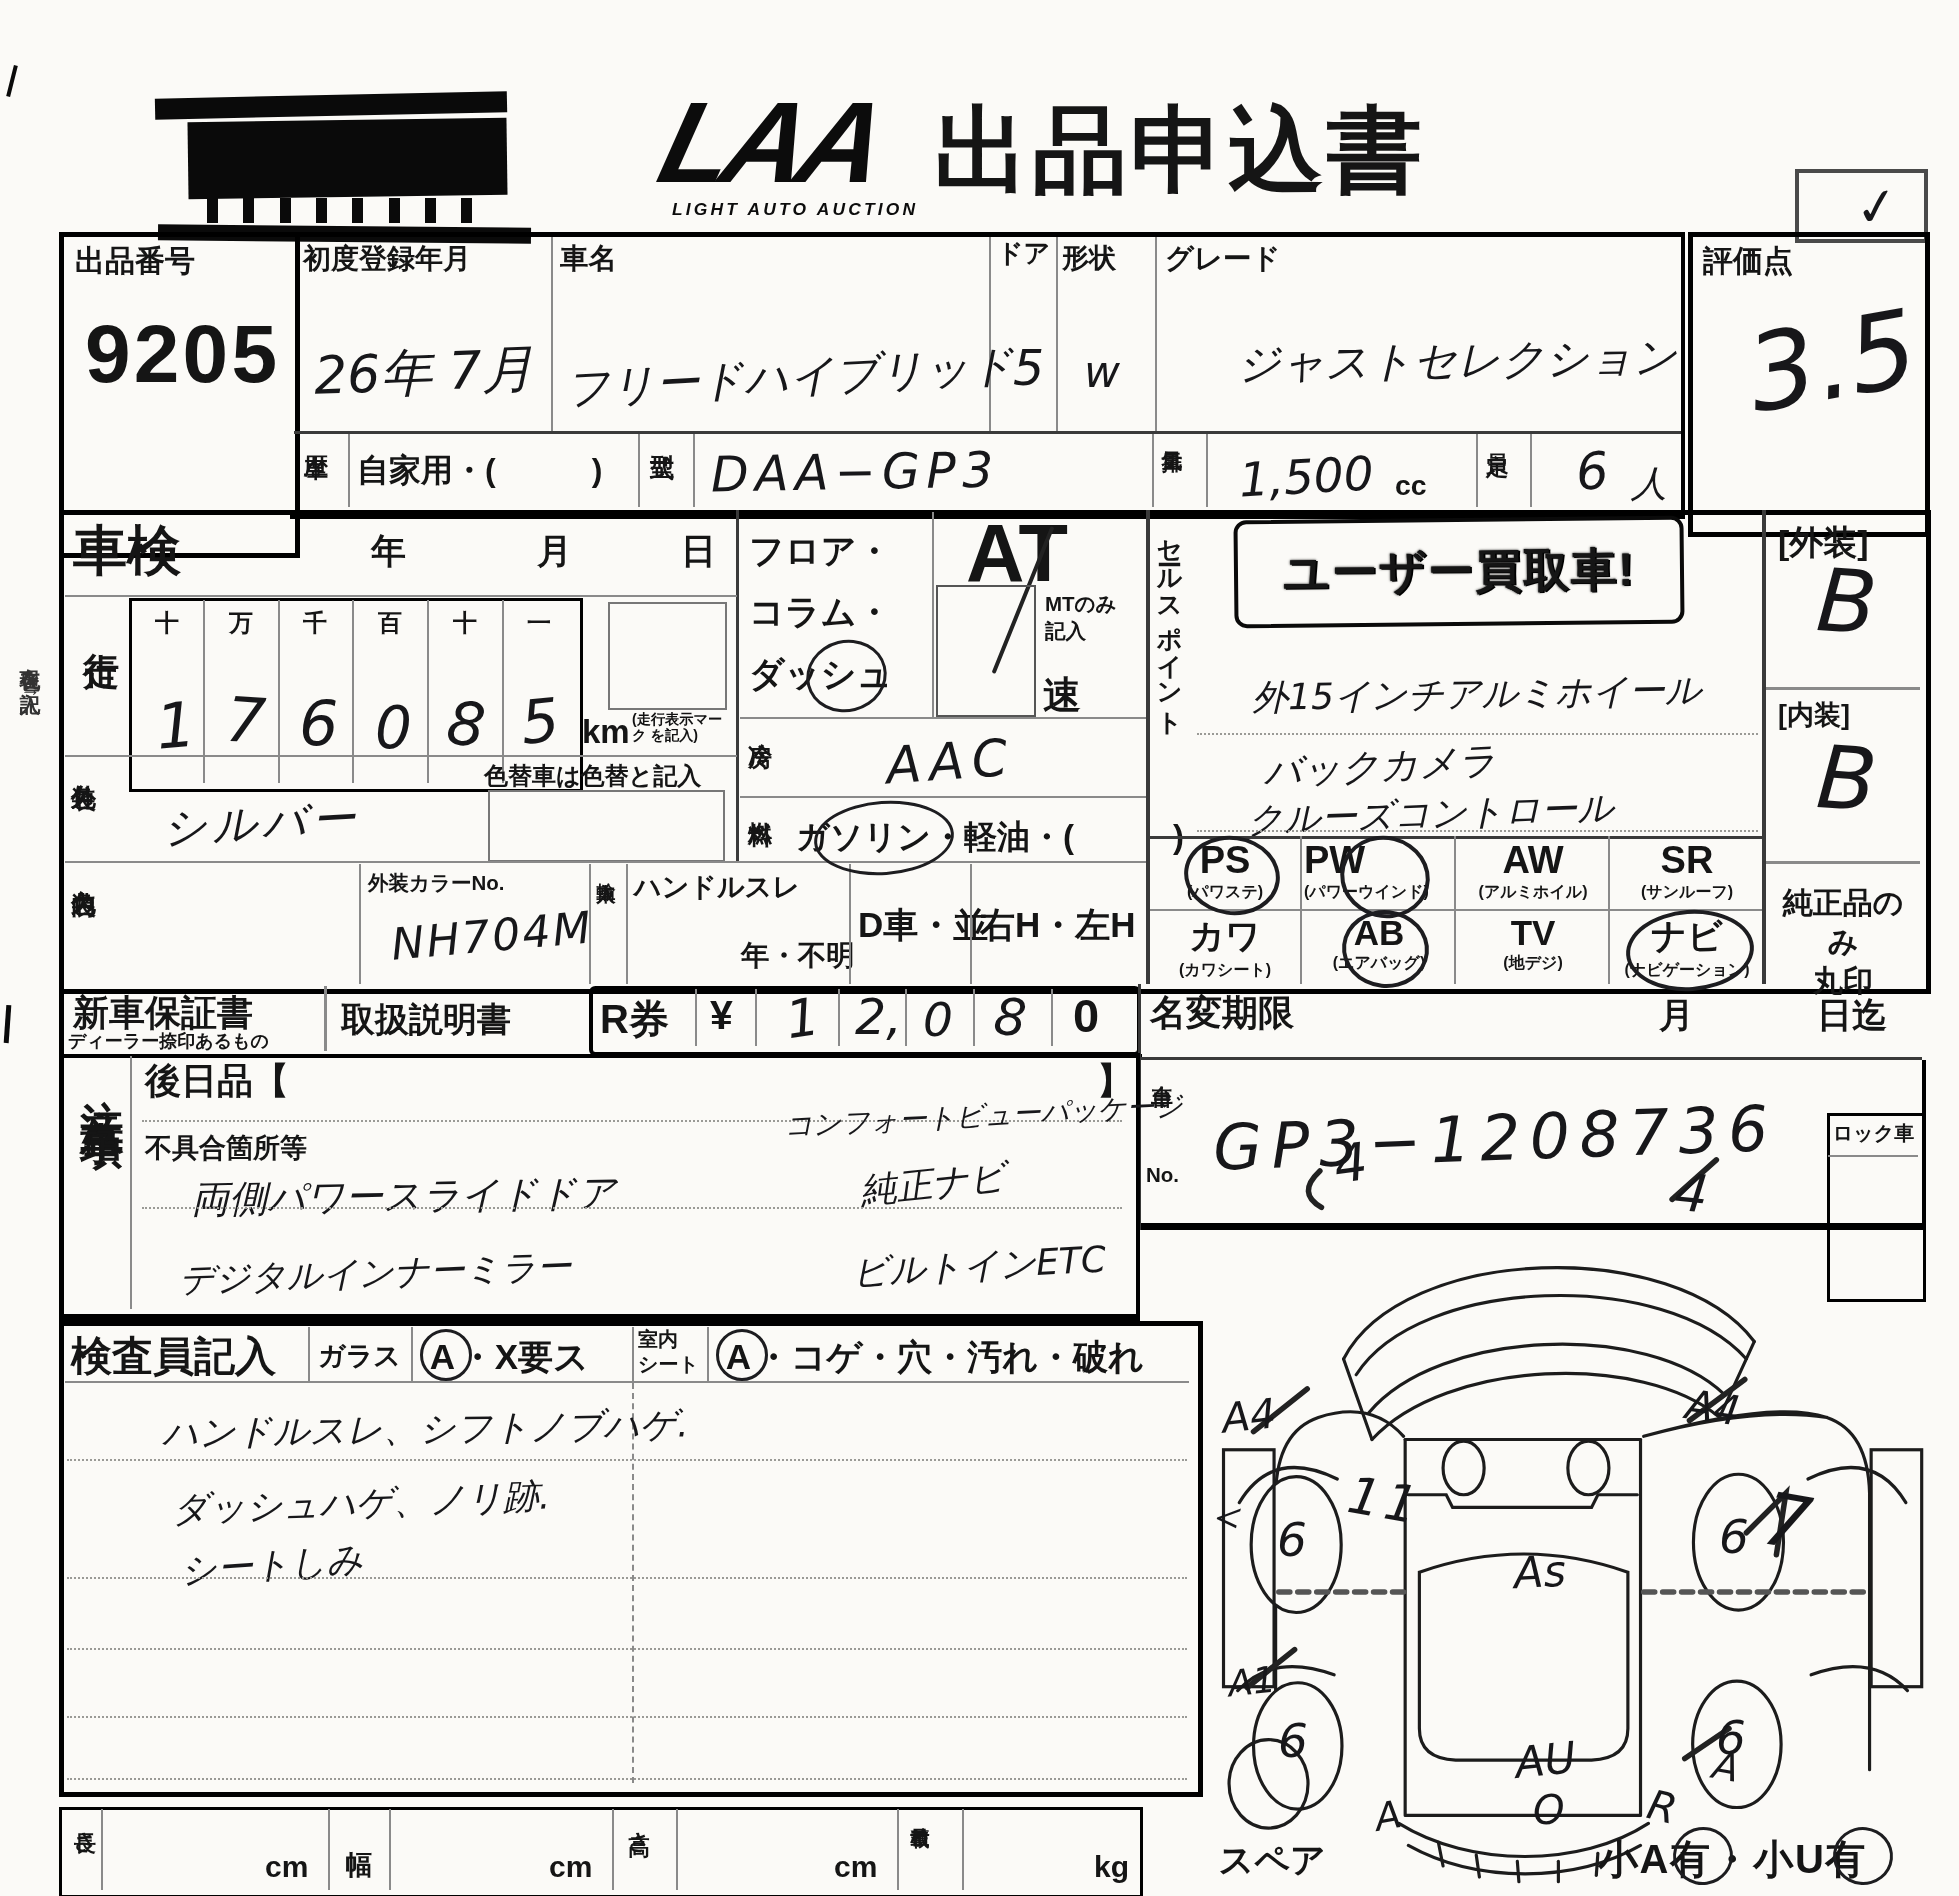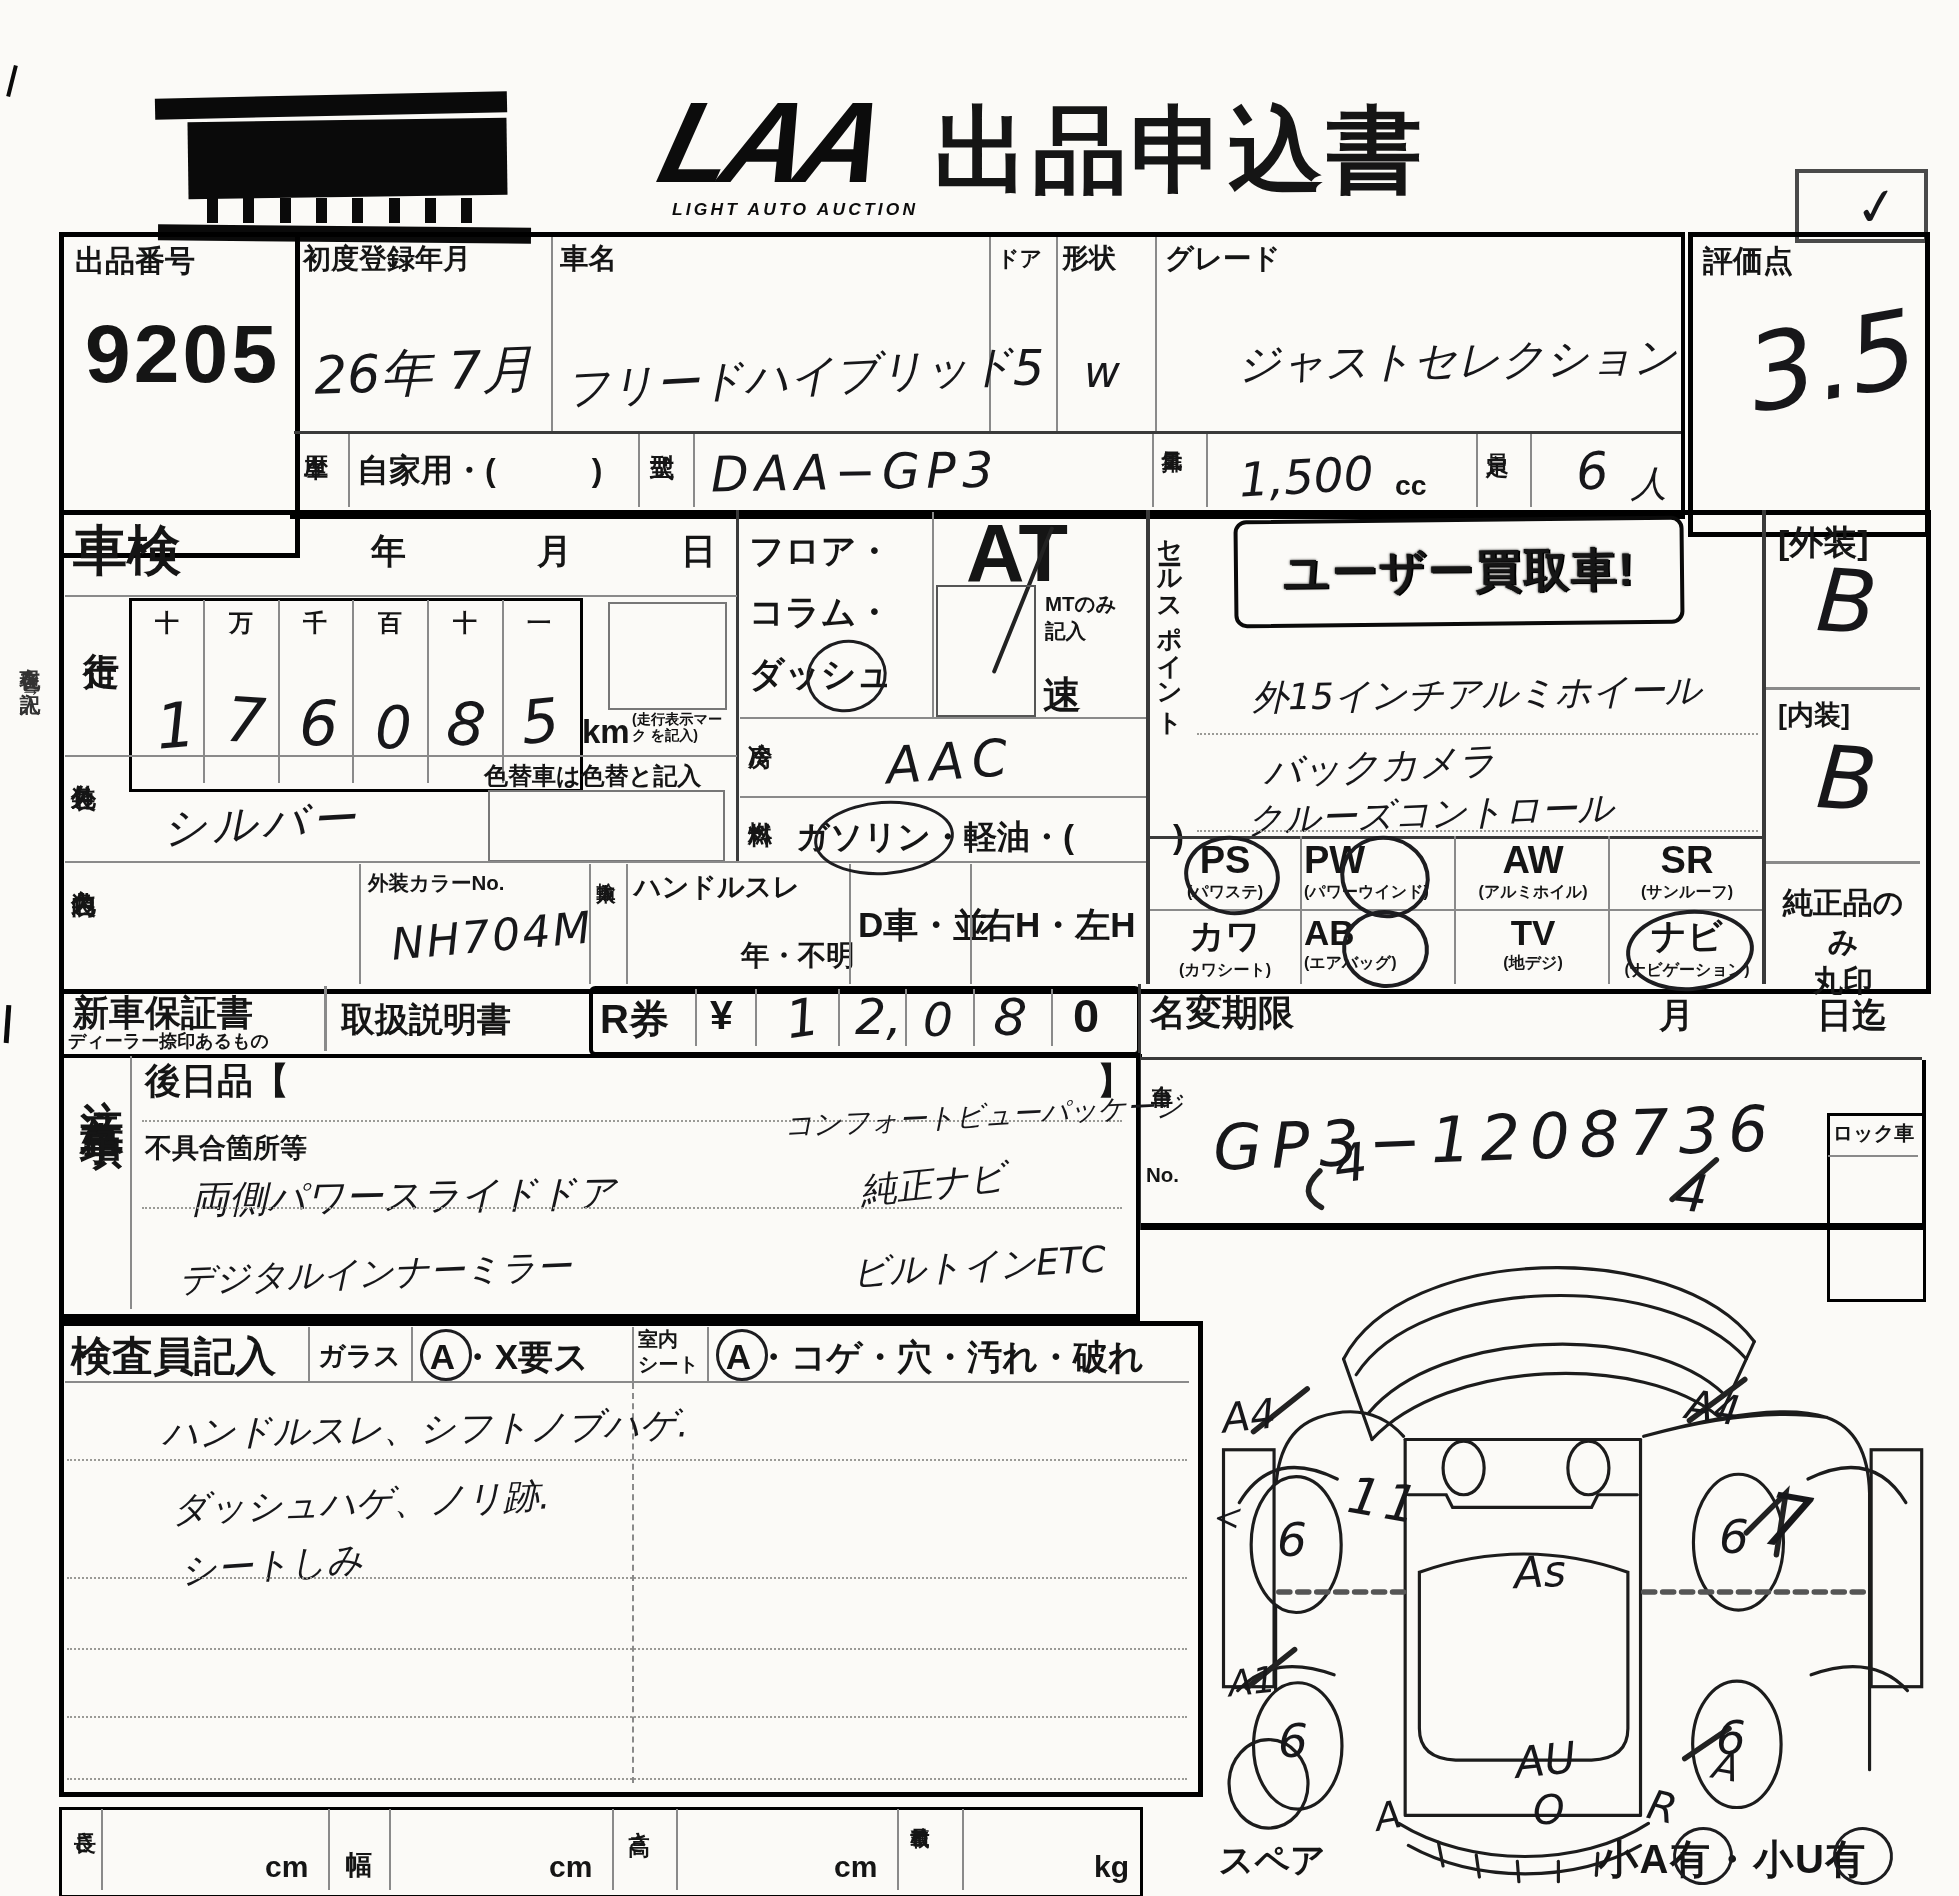--- a/index.html
+++ b/index.html
@@ -61,21 +61,21 @@
   <div class="abs vlineg" style="left:693px;top:434px;width:2.4px;height:73px;"></div>
   <div class="abs vlineg" style="left:1152px;top:434px;width:2.4px;height:73px;"></div>
   <div class="abs vlineg" style="left:1206px;top:434px;width:2.4px;height:73px;"></div>
   <div class="abs vlineg" style="left:1476px;top:434px;width:2.4px;height:73px;"></div>
   <div class="abs vlineg" style="left:1530px;top:434px;width:2.4px;height:73px;"></div>
 
   <div class="abs lbl" style="left:303px;top:240px;font-size:28px;">初度登録年月</div>
   <div class="abs hw" style="left:314px;top:338px;font-size:52px;transform:rotate(-2deg);">26年 7月</div>
   <div class="abs lbl" style="left:560px;top:240px;font-size:28.4px;">車名</div>
   <div class="abs hw" style="left:565px;top:348px;font-size:44px;transform:rotate(-3deg);">フリードハイブリッド</div>
-  <div class="abs lbl" style="left:997px;top:244px;font-size:22px;">ドア</div>
+  <div class="abs lbl" style="left:997px;top:236px;font-size:26px;">ドア</div>
   <div class="abs hw" style="left:1013px;top:340px;font-size:49px;">5</div>
   <div class="abs lbl" style="left:1062px;top:240px;font-size:27px;">形状</div>
   <div class="abs hw" style="left:1084px;top:346px;font-size:44px;text-transform:lowercase;">W</div>
   <div class="abs lbl" style="left:1165px;top:240px;font-size:28.4px;">グレード</div>
   <div class="abs hw" style="left:1237px;top:332px;font-size:43px;transform:rotate(-1deg);">ジャストセレクション</div>
 
   <div class="abs vt" style="left:300px;top:436px;font-size:24px;height:71px;">車歴</div>
   <div class="abs lbl" style="left:357px;top:449px;font-size:32px;">自家用・(　　　)</div>
   <div class="abs vt" style="left:646px;top:436px;font-size:24px;height:71px;">型式</div>
   <div class="abs hw" style="left:711px;top:444px;font-size:49px;letter-spacing:6.3px;transform:rotate(-1deg);">DAA−GP3</div>
@@ -207,21 +207,21 @@
     <div class="lbl" style="font-size:16px;">(アルミホイル)</div>
   </div>
   <div class="abs" style="left:1612px;top:839px;width:150px;text-align:center;">
     <div class="lbl" style="font-size:38px;">SR</div>
     <div class="lbl" style="font-size:16px;">(サンルーフ)</div>
   </div>
   <div class="abs" style="left:1150px;top:913px;width:150px;text-align:center;">
     <div class="lbl" style="font-size:35px;">カワ</div>
     <div class="lbl" style="font-size:16px;">(カワシート)</div>
   </div>
-  <div class="abs" style="left:1304px;top:913px;width:150px;">
+  <div class="abs" style="left:1304px;top:913px;width:150px;text-align:center;">
     <div class="lbl" style="font-size:35px;">AB</div>
     <div class="lbl" style="font-size:16px;">(エアバッグ)</div>
   </div>
   <div class="abs circle-mark" style="left:1342px;top:910px;width:79px;height:70px;transform:rotate(6deg);"></div>
   <div class="abs" style="left:1458px;top:913px;width:150px;text-align:center;">
     <div class="lbl" style="font-size:35px;">TV</div>
     <div class="lbl" style="font-size:16px;">(地デジ)</div>
   </div>
   <div class="abs" style="left:1612px;top:913px;width:150px;text-align:center;">
     <div class="lbl" style="font-size:35px;">ナビ</div>

